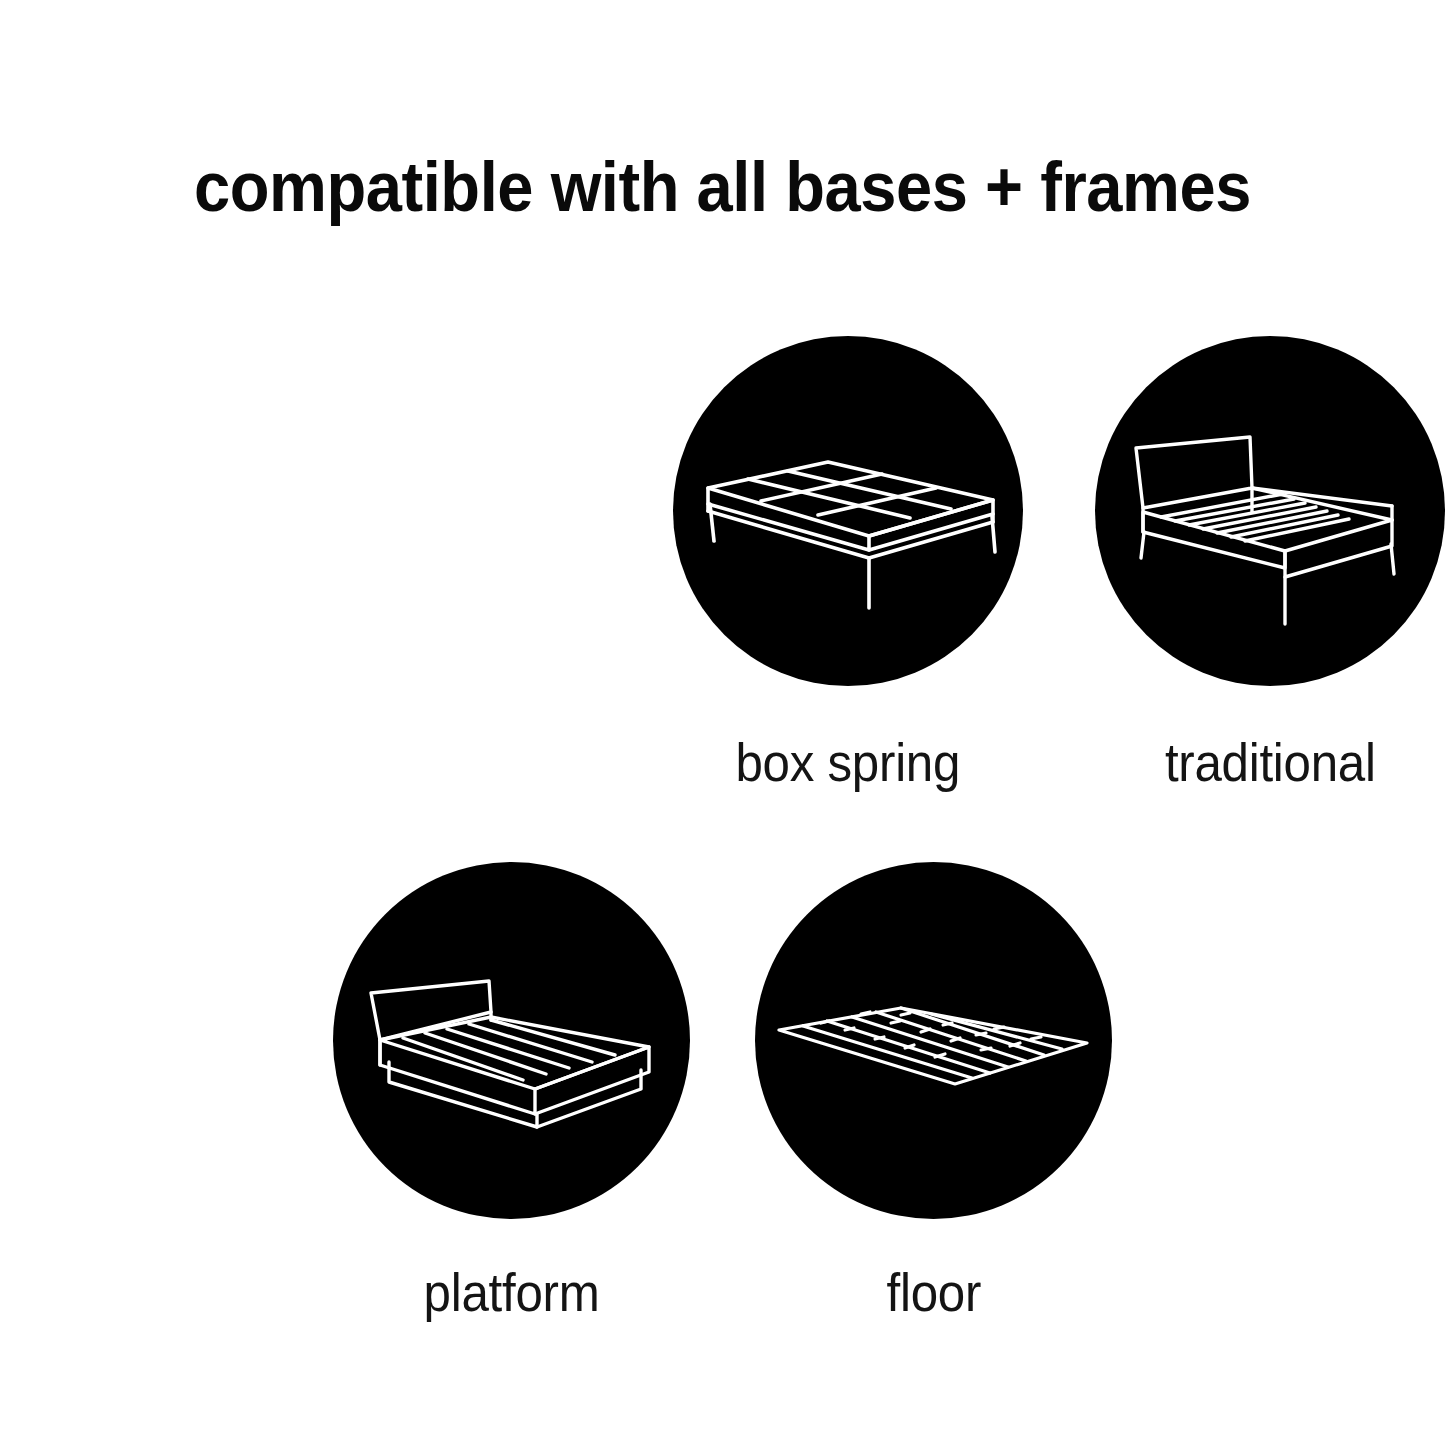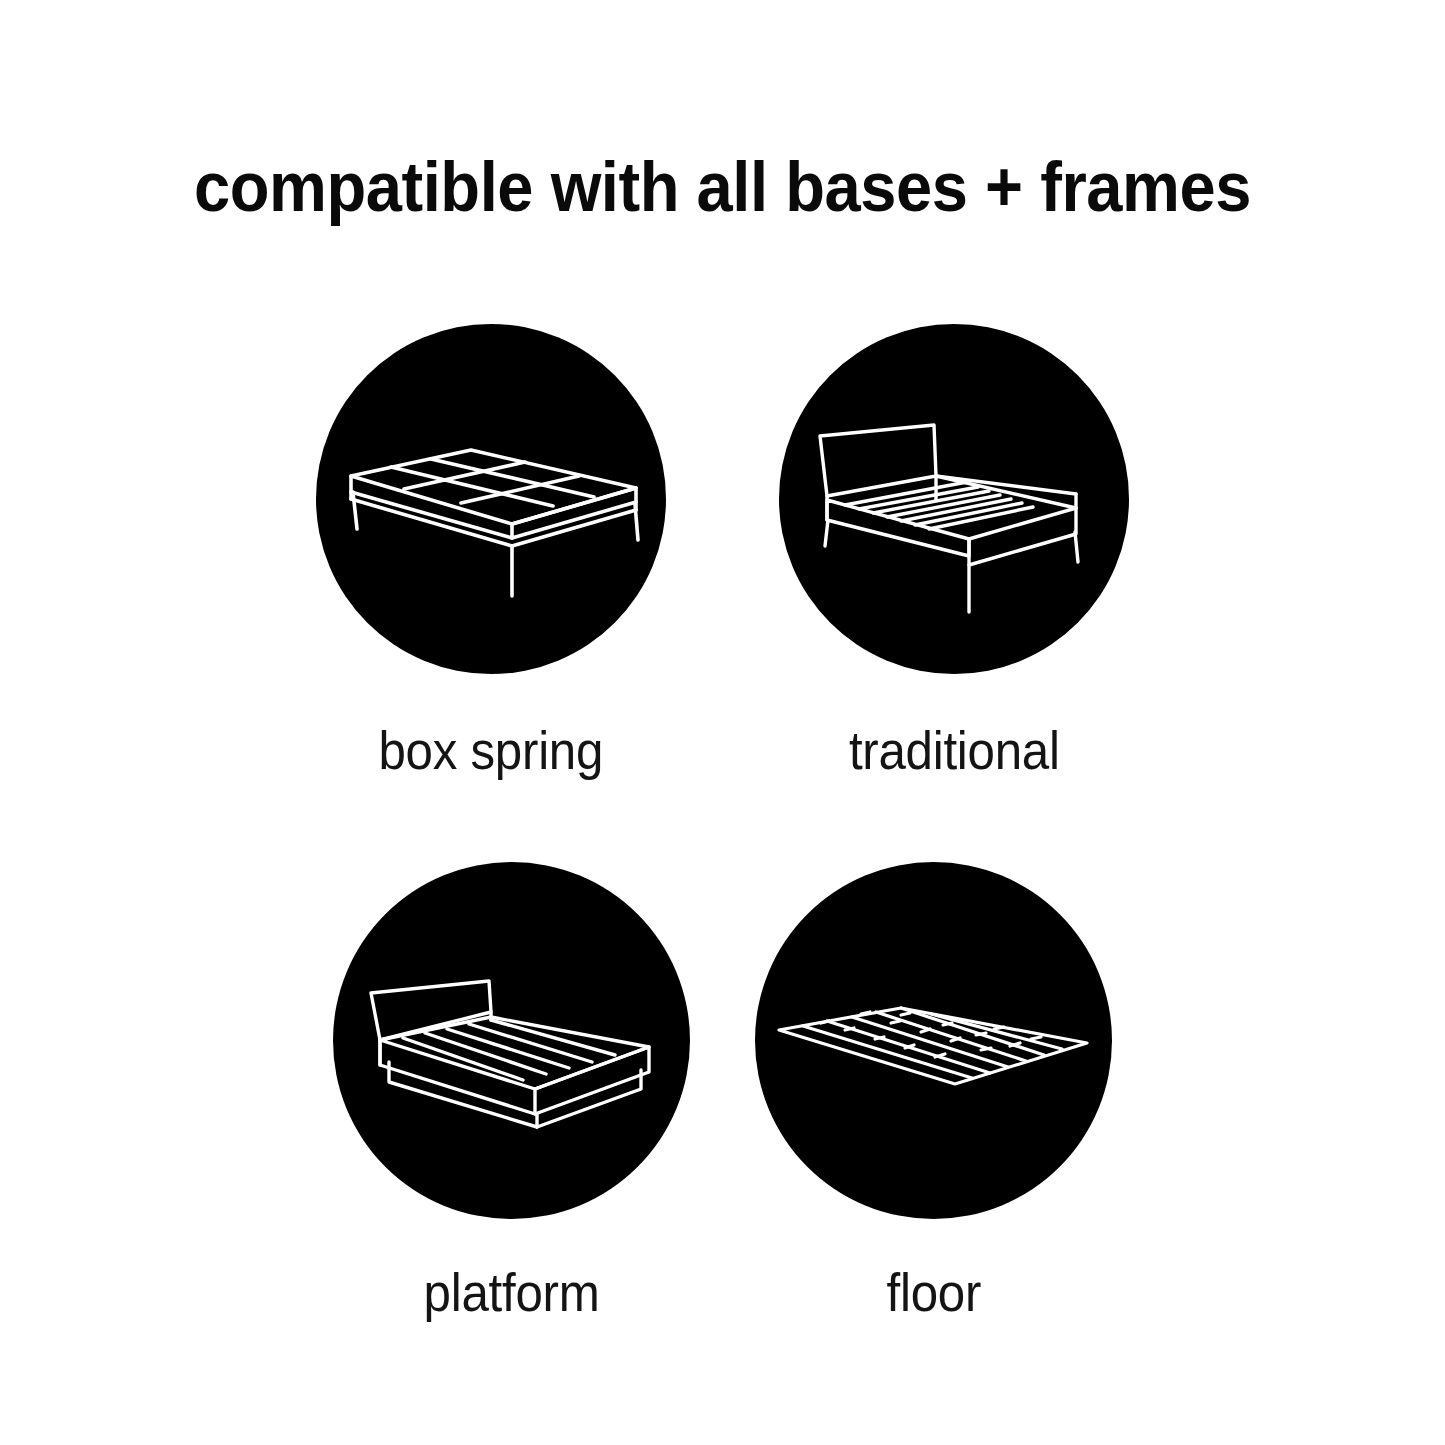--- a/index.html
+++ b/index.html
@@ -22,21 +22,21 @@
     font-size:70px;
     line-height:1;
     letter-spacing:-0.5px;
     color:#0a0a0a;
     transform:scaleX(0.93);
     transform-origin:center top;
     white-space:nowrap;
   }
 
   .row{position:absolute;left:0;right:0;display:flex;justify-content:center;}
-  .row-1{top:324px;gap:113px;}
+  .row-1{top:336px;gap:72px;justify-content:flex-end;}
   .row-2{top:862px;gap:65px;}
 
   .cell{display:flex;flex-direction:column;align-items:center;}
 
   .disc{
     background:#000000;
     border-radius:50%;
     position:relative;
     overflow:hidden;
   }

